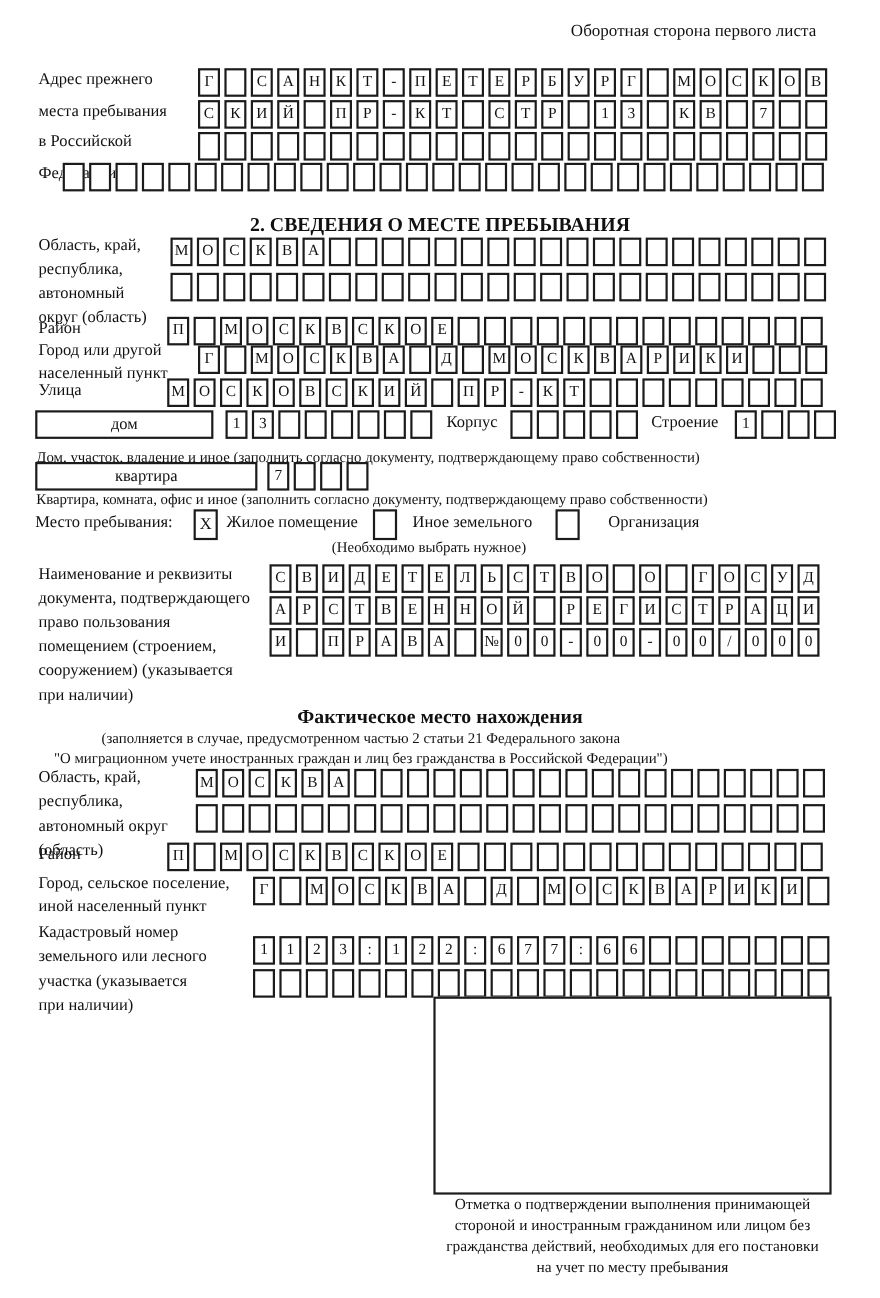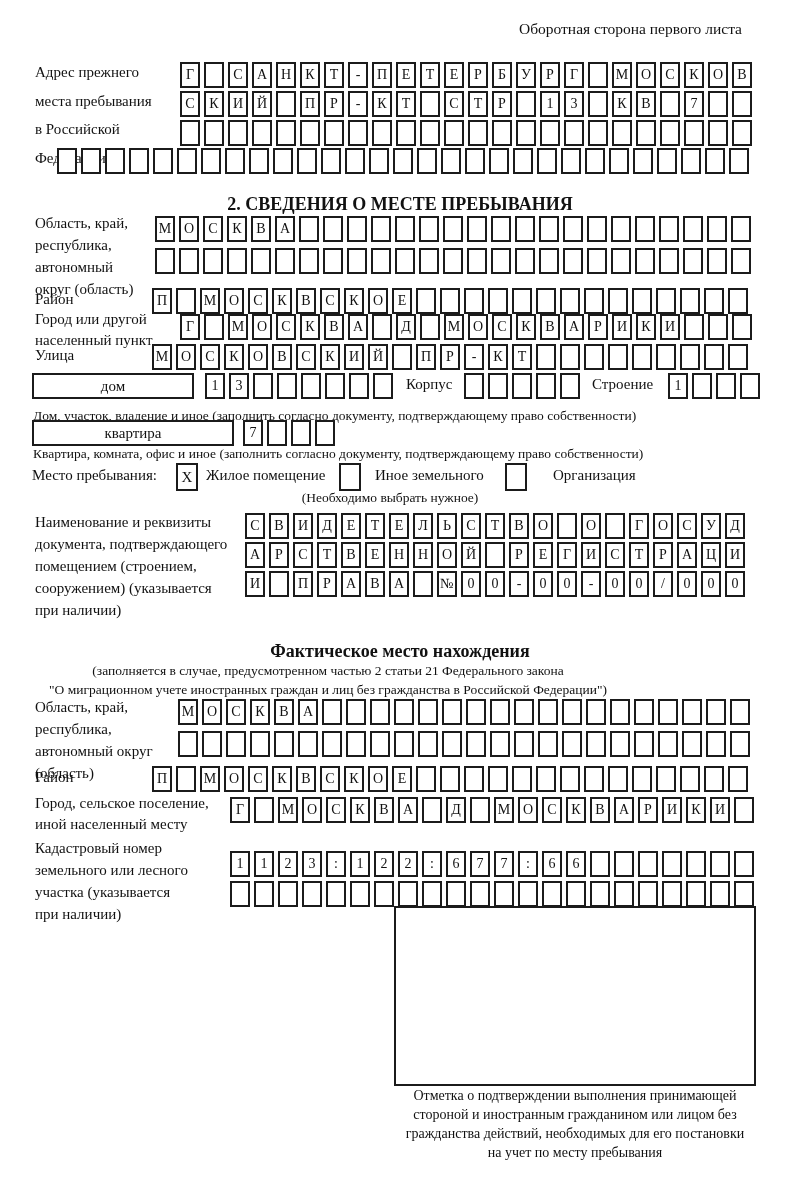--- a/index.html
+++ b/index.html
@@ -350,20 +350,21 @@
   <div class="ilbl" style="left:206px;top:467px;">Жилое помещение</div>
   <div class="chk" style="left:339px;top:463px;"></div>
   <div class="ilbl" style="left:375px;top:467px;">Иное земельного</div>
   <div class="chk" style="left:505px;top:463px;"></div>
   <div class="ilbl" style="left:553px;top:467px;">Организация</div>
   <div class="capblock" style="left:0;width:780px;top:489px;">(Необходимо выбрать нужное)</div>
 
   <div class="lbl lh22" style="left:35px;top:511px;">
       <div>Наименование и реквизиты</div>
       <div>документа, подтверждающего</div>
+      <div>право пользования</div>
       <div>помещением (строением,</div>
       <div>сооружением) (указывается</div>
       <div>при наличии)</div>
     </div>
   <div class="cellrow" style="left:245px;top:513px;">
       <span class="cell">С</span>
       <span class="cell">В</span>
       <span class="cell">И</span>
       <span class="cell">Д</span>
       <span class="cell">Е</span>
@@ -520,21 +521,21 @@
       <span class="cell"></span>
       <span class="cell"></span>
       <span class="cell"></span>
       <span class="cell"></span>
       <span class="cell"></span>
       <span class="cell"></span>
     </div>
 
   <div class="lbl lh21" style="left:35px;top:793px;">
       <div>Город, сельское поселение,</div>
-      <div>иной населенный месту</div>
+      <div>иной населенный пункт</div>
     </div>
   <div class="cellrow" style="left:230px;top:797px;">
       <span class="cell">Г</span>
       <span class="cell"></span>
       <span class="cell">М</span>
       <span class="cell">О</span>
       <span class="cell">С</span>
       <span class="cell">К</span>
       <span class="cell">В</span>
       <span class="cell">А</span>

